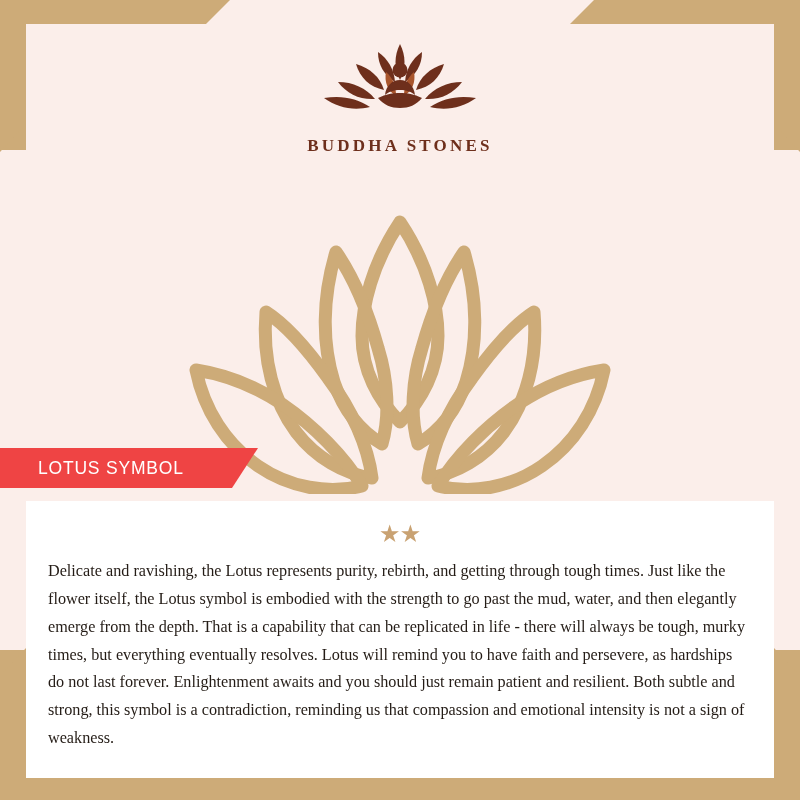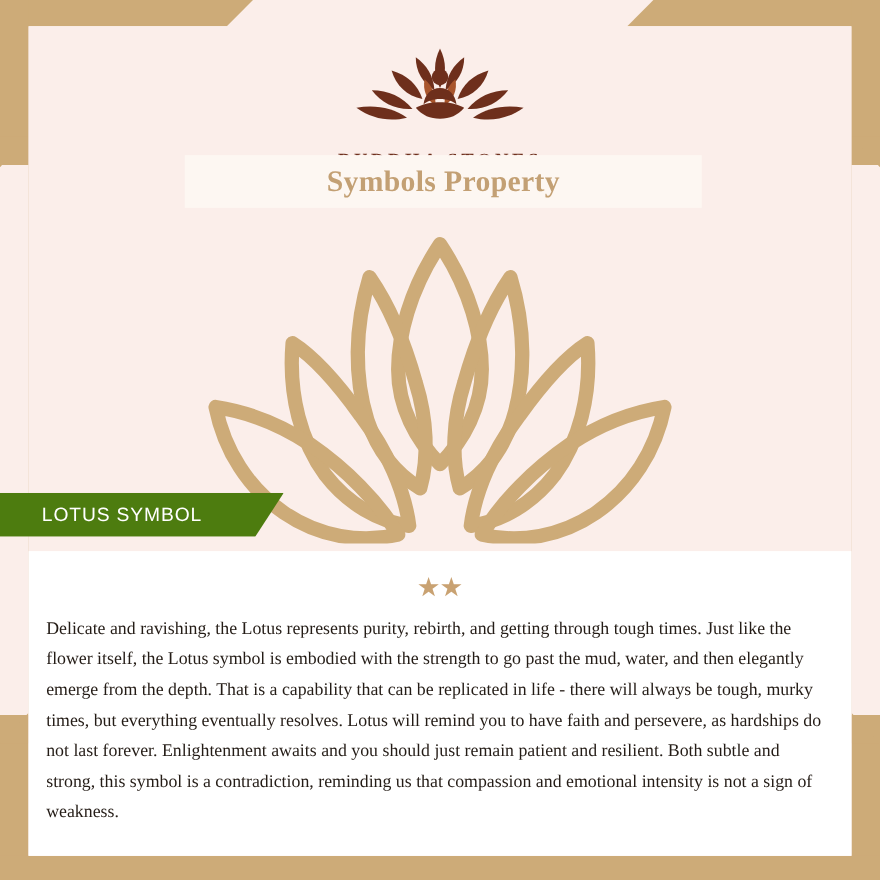--- a/index.html
+++ b/index.html
@@ -180,21 +180,21 @@
     justify-content: center;
   }
 
   
   .ribbon {
     position: absolute;
     top: 424px;
     left: -26px;
     width: 258px;
     height: 40px;
-    background: #4d7c0f;
+    background: #ef4444;
     clip-path: polygon(0 0, 258px 0, 232px 40px, 0 40px);
     display: flex;
     align-items: center;
   }
   .ribbon-text {
     margin-left: 38px;
     font-size: 17.5px;
     color: #ffffff;
     letter-spacing: 0.8px;
     font-family: "Liberation Sans", sans-serif;
@@ -228,21 +228,21 @@
     line-height: 1;
     position: relative;
     top: 1px;
   }
   .headline .h-word {
     color: #2e2118;
     white-space: pre;
   }
 
   .paragraph {
-    margin: 14px 22px 0 16px;
+    margin: 14px 22px 0 22px;
     font-family: "Liberation Serif", serif;
     font-size: 16.2px;
     line-height: 1.72;
     color: #241c16;
     text-align: left;
   }
 </style>
 </head>
 <body>
 
@@ -284,23 +284,20 @@
 
         <g fill="#6e2f1c">
           <circle cx="100" cy="38" r="7.5"></circle>
           <path d="M100 48 C92 48 86 54 85 63 C88 60 94 58 100 58 C106 58 112 60 115 63 C114 54 108 48 100 48 Z"></path>
           <path d="M78 66 C86 62 93 61 100 61 C107 61 114 62 122 66 C116 73 109 76 100 76 C91 76 84 73 78 66 Z"></path>
         </g>
       </svg>
       <div class="brand-name">BUDDHA STONES</div>
     </div>
 
-    <div class="title-band">
-      <span class="title-band-text">Symbols Property</span>
-    </div>
 
     <div class="lotus-art">
       <svg width="600" height="300" viewBox="0 0 600 300">
         <g fill="none" stroke="#cdab78" stroke-width="13" stroke-linejoin="round" stroke-linecap="round">
 
           <path d="M300 28 C272 70 262 112 262 142 C262 176 278 206 300 228 C322 206 338 176 338 142 C338 112 328 70 300 28 Z"></path>
 
           <path d="M236 58 C222 104 222 150 234 188 C244 218 262 238 282 250 C290 222 288 186 278 154 C268 118 254 84 236 58 Z"></path>
 
           <path d="M364 58 C378 104 378 150 366 188 C356 218 338 238 318 250 C310 222 312 186 322 154 C332 118 346 84 364 58 Z"></path>

